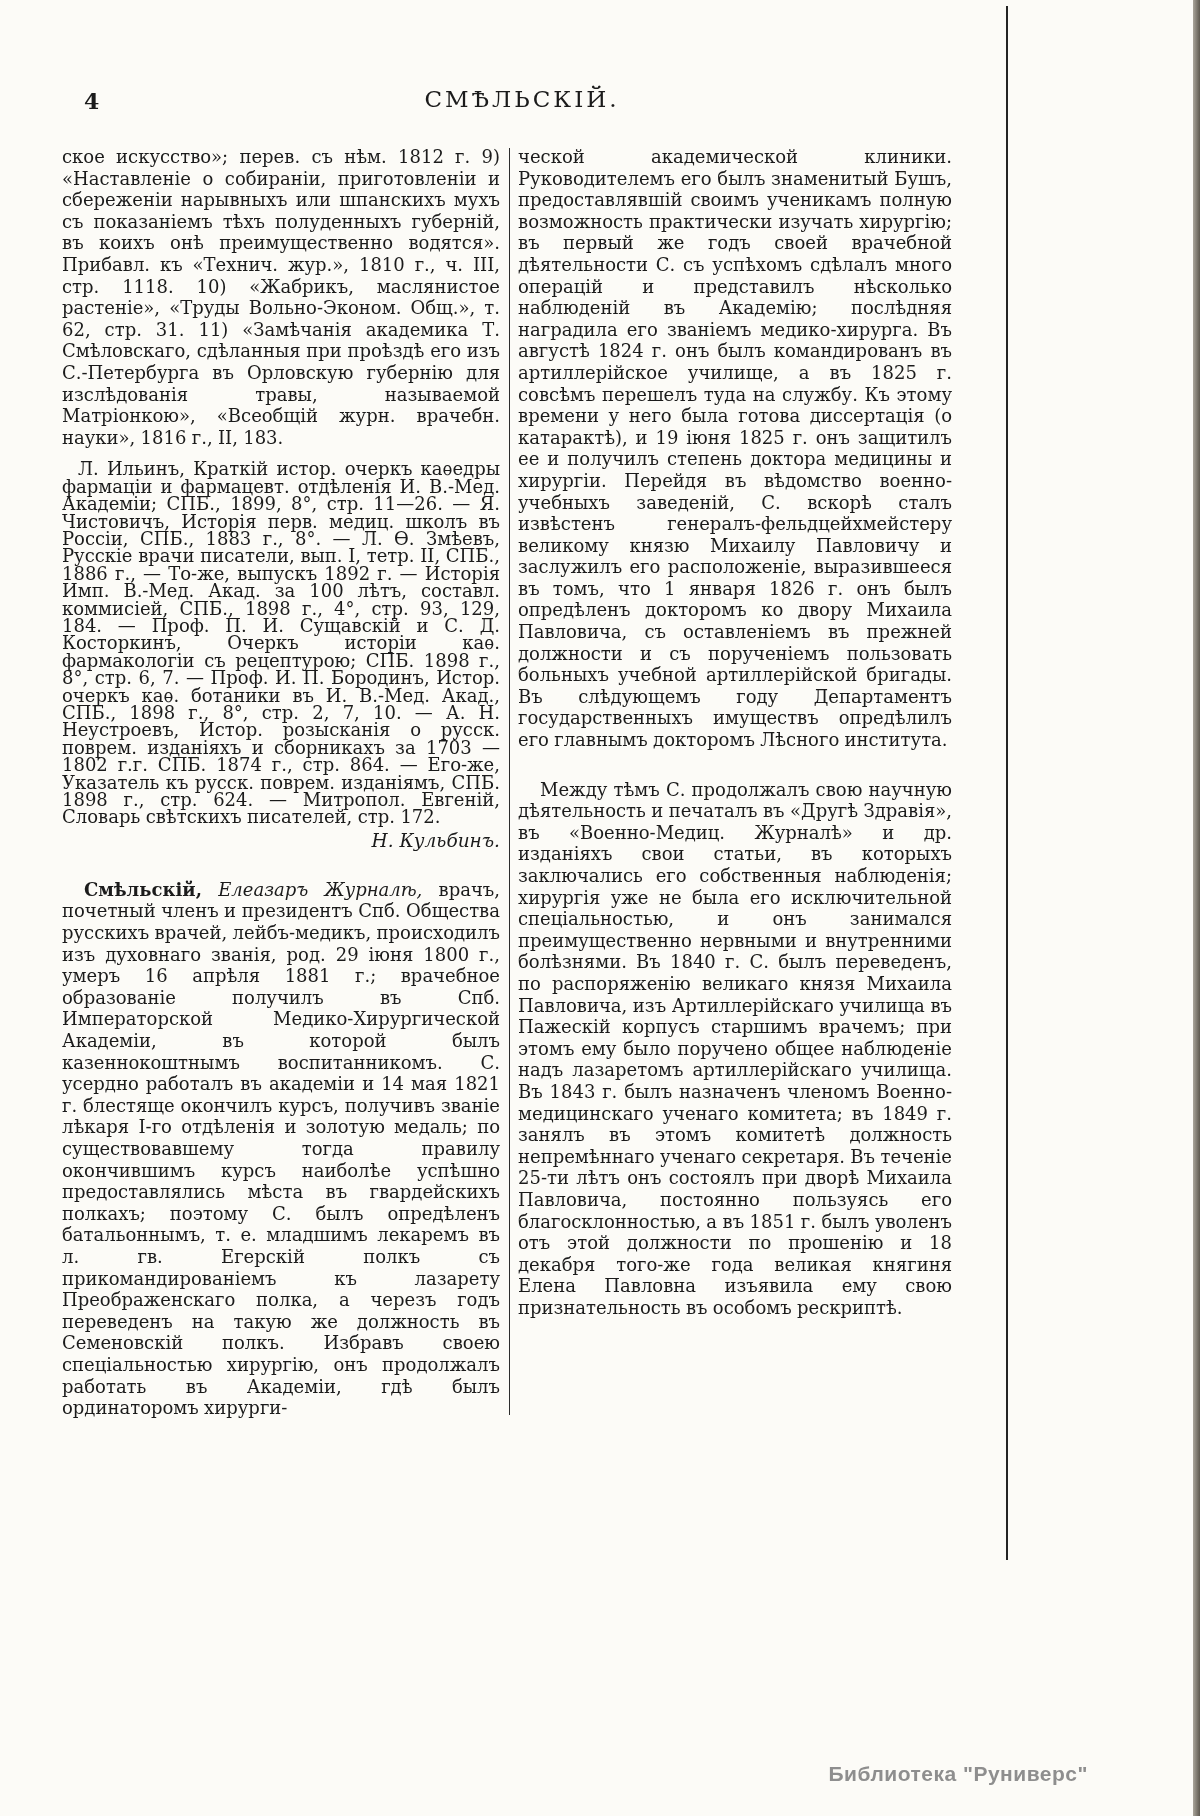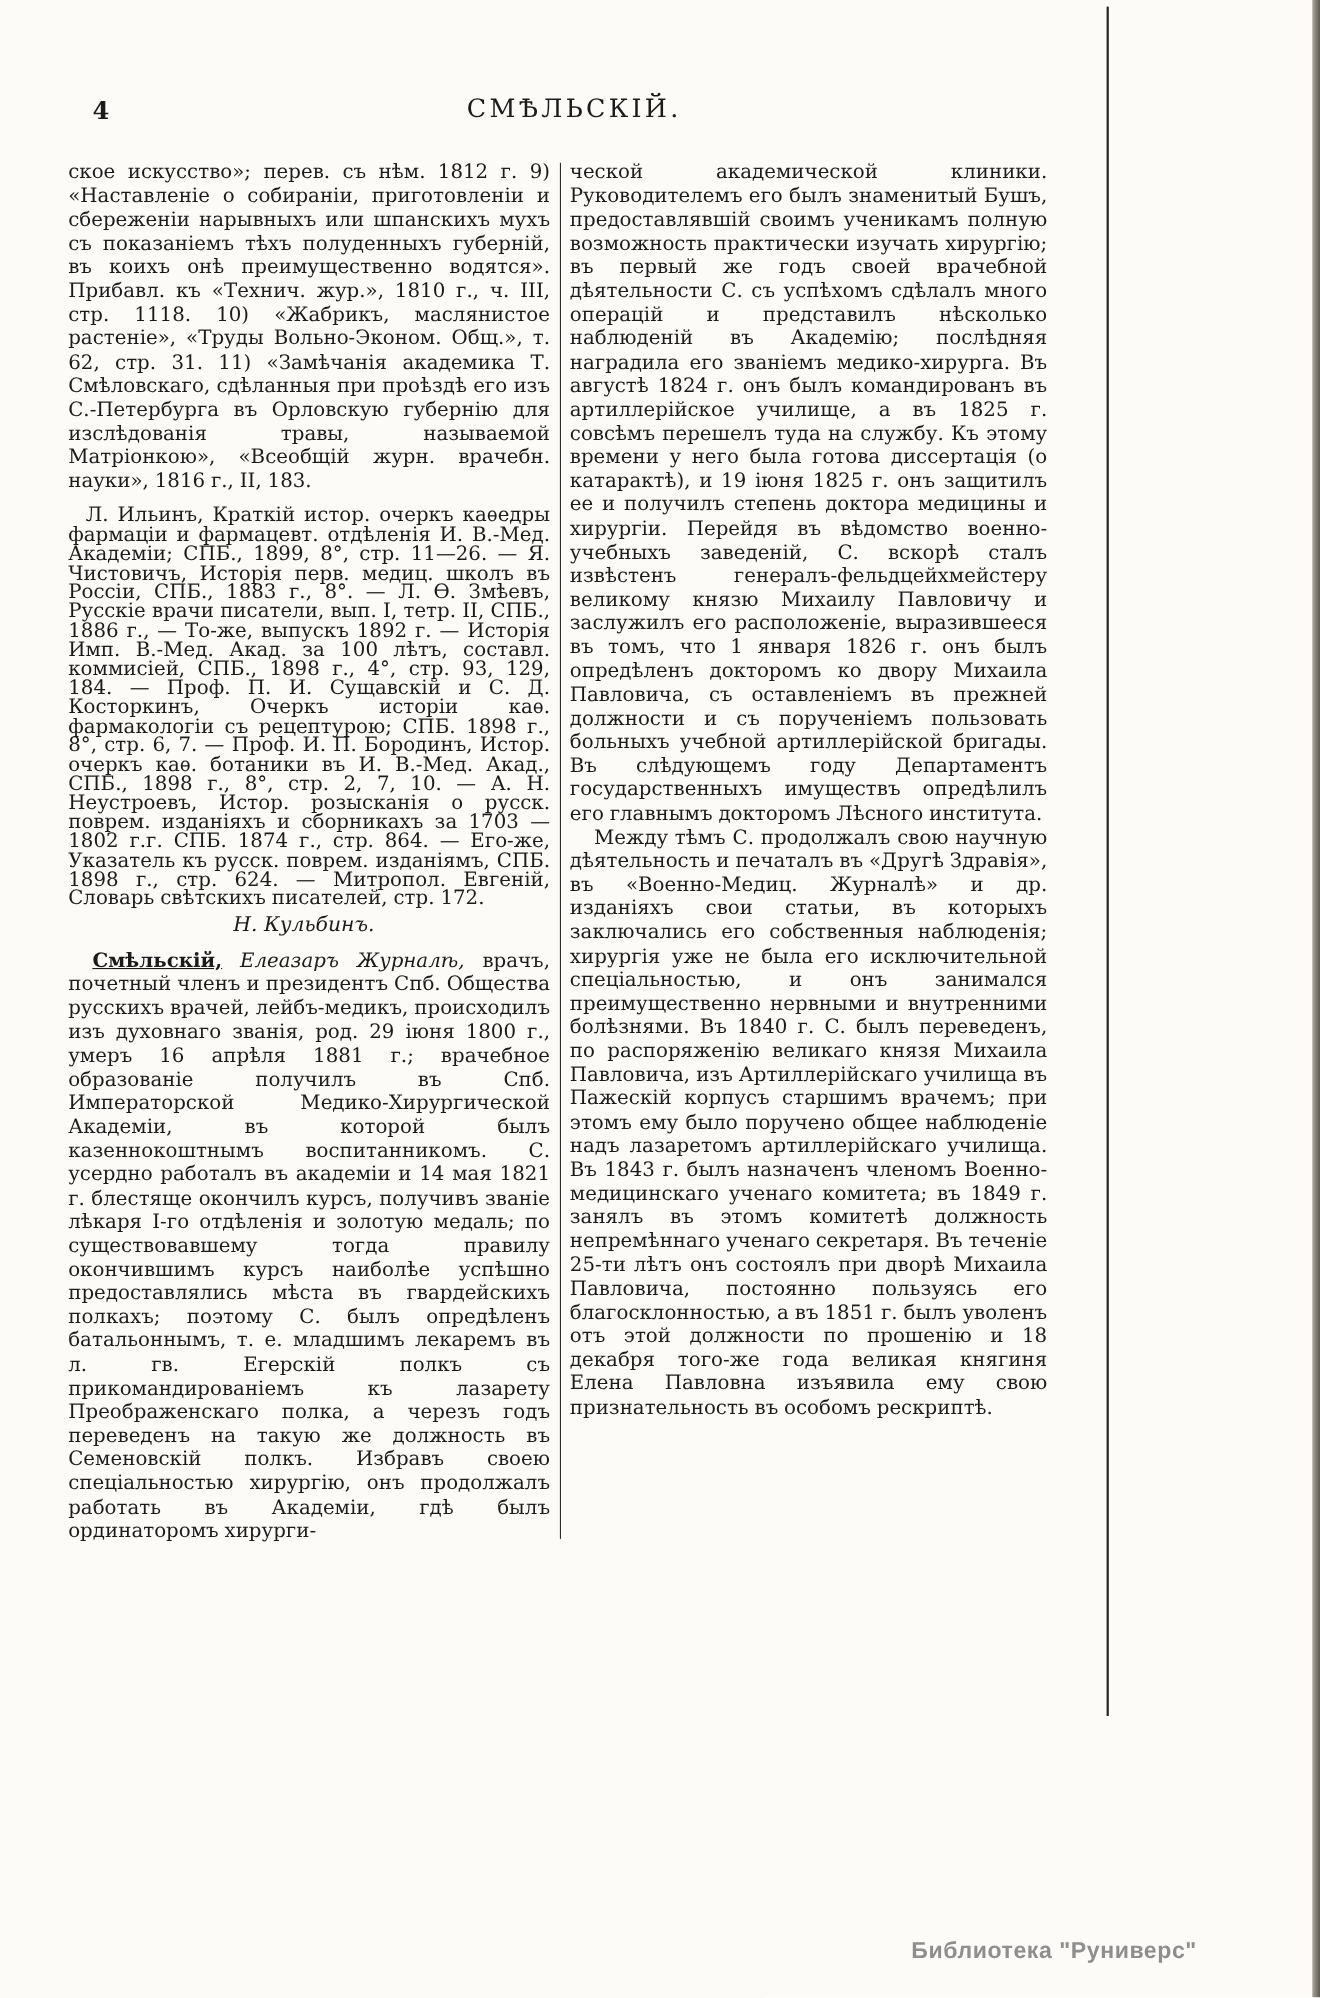--- a/index.html
+++ b/index.html
@@ -54,37 +54,37 @@
     margin: 2px 8px 4px 9px;
   }
   .body-text {
     font-size: 18px;
     line-height: 21.6px;
     text-align: justify;
     margin: 0;
     word-spacing: -0.4px;
   }
   .no-indent { text-indent: 0; }
-  .indent    { text-indent: 22px; }
+  .indent    { text-indent: 22px; margin-top: 28px; }
   .biblio {
     font-size: 18px;
     line-height: 17.4px;
     text-align: justify;
     text-indent: 16px;
     margin: 12px 0 4px 0;
     word-spacing: -0.3px;
   }
   .signature {
     font-size: 18.5px;
     font-style: italic;
-    text-align: left;
+    text-align: right;
     padding-left: 150px;
     margin: 3px 0 12px 0;
   }
-  .entry-headword { font-weight: bold; text-decoration: underline; }
+  .entry-headword { font-weight: bold; }
   .entry-person   { font-style: italic; }
   
   .page-edge-line {
     position: absolute;
     left: 1006px;
     top: 6px;
     width: 2px;
     height: 1554px;
     background: #242424;
   }

